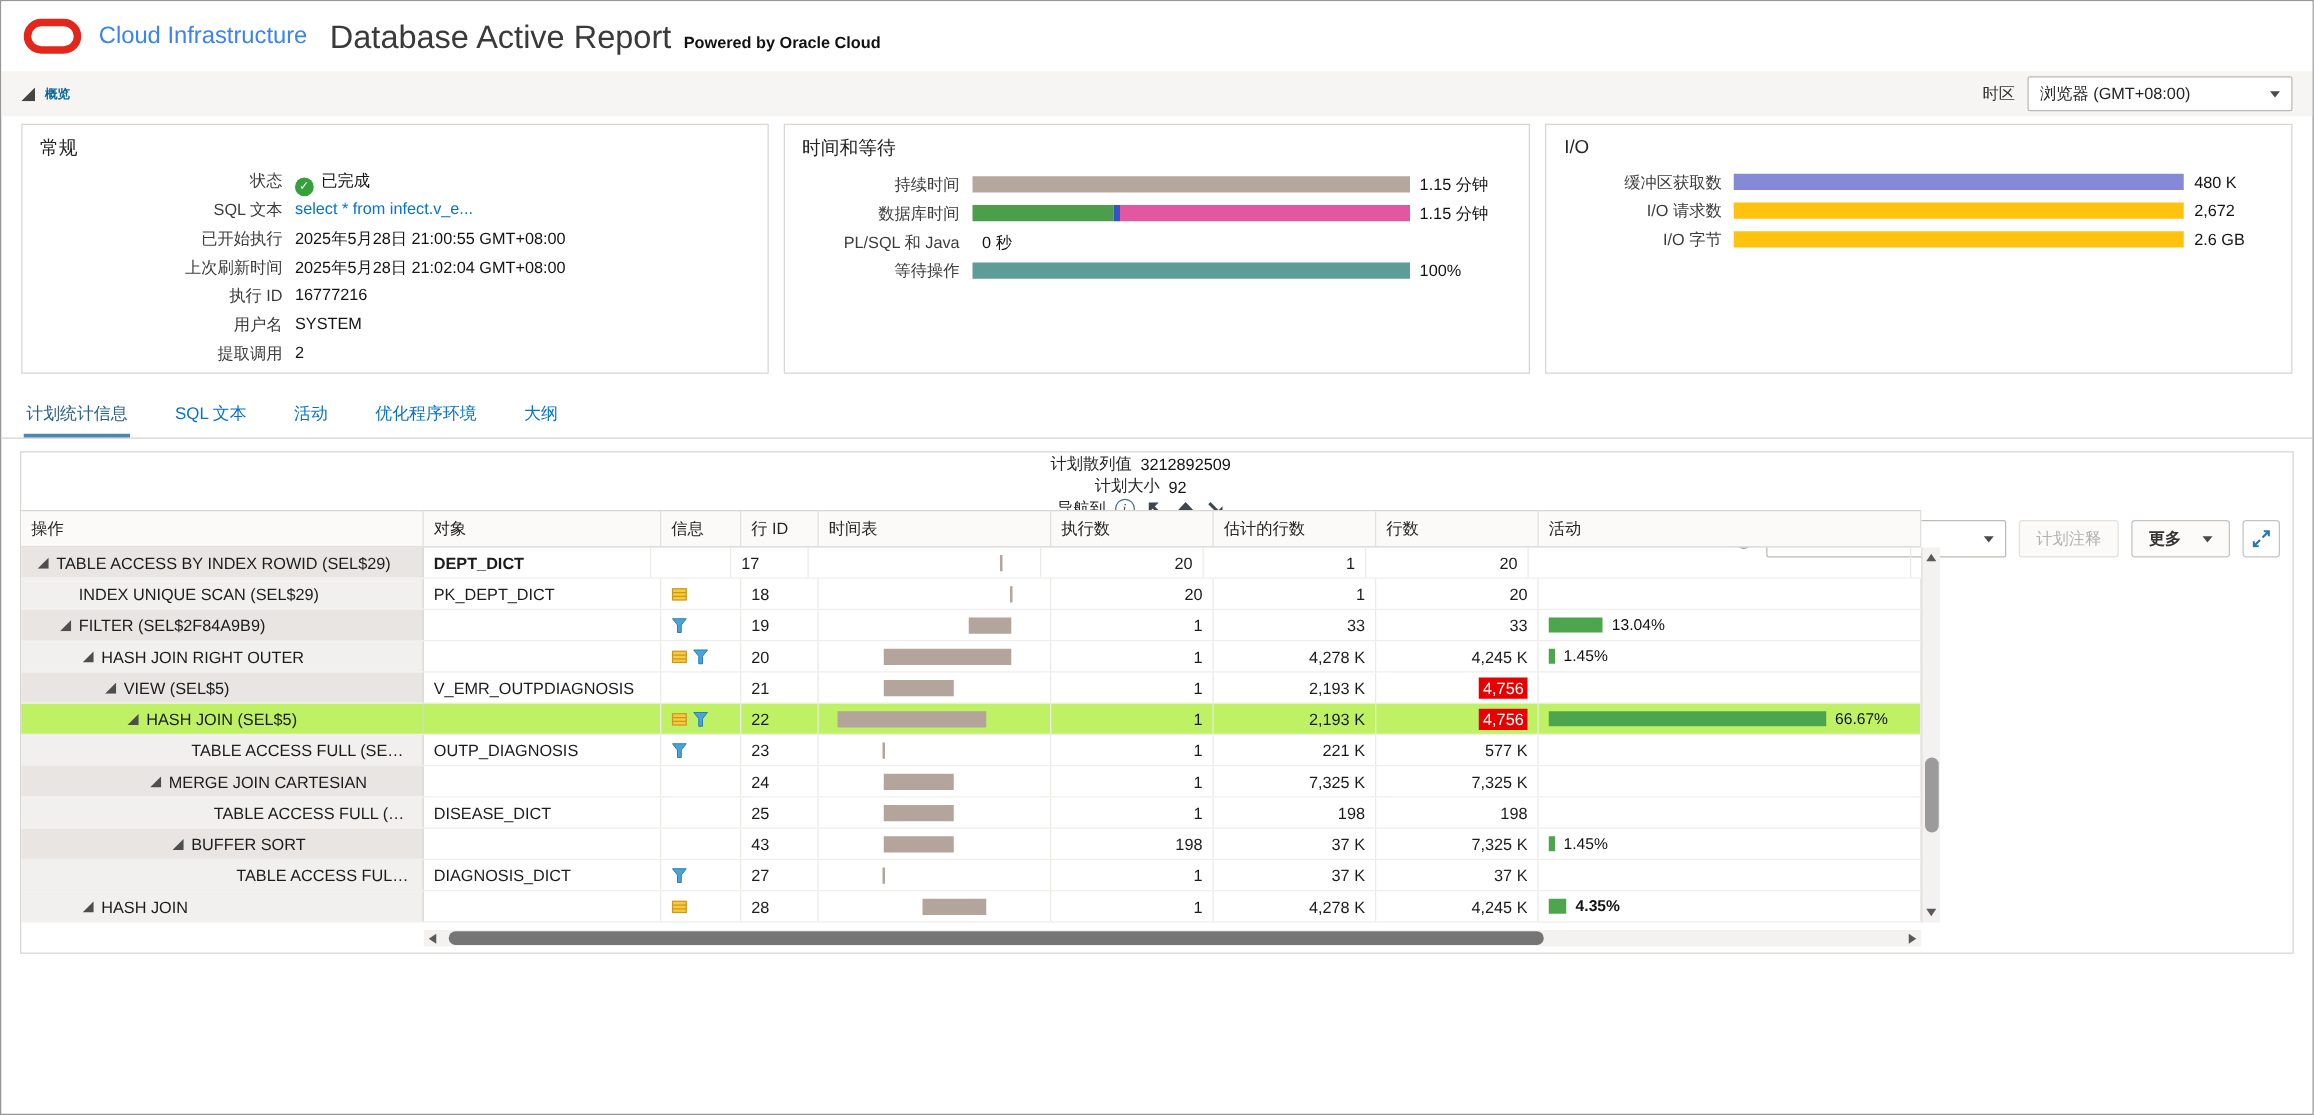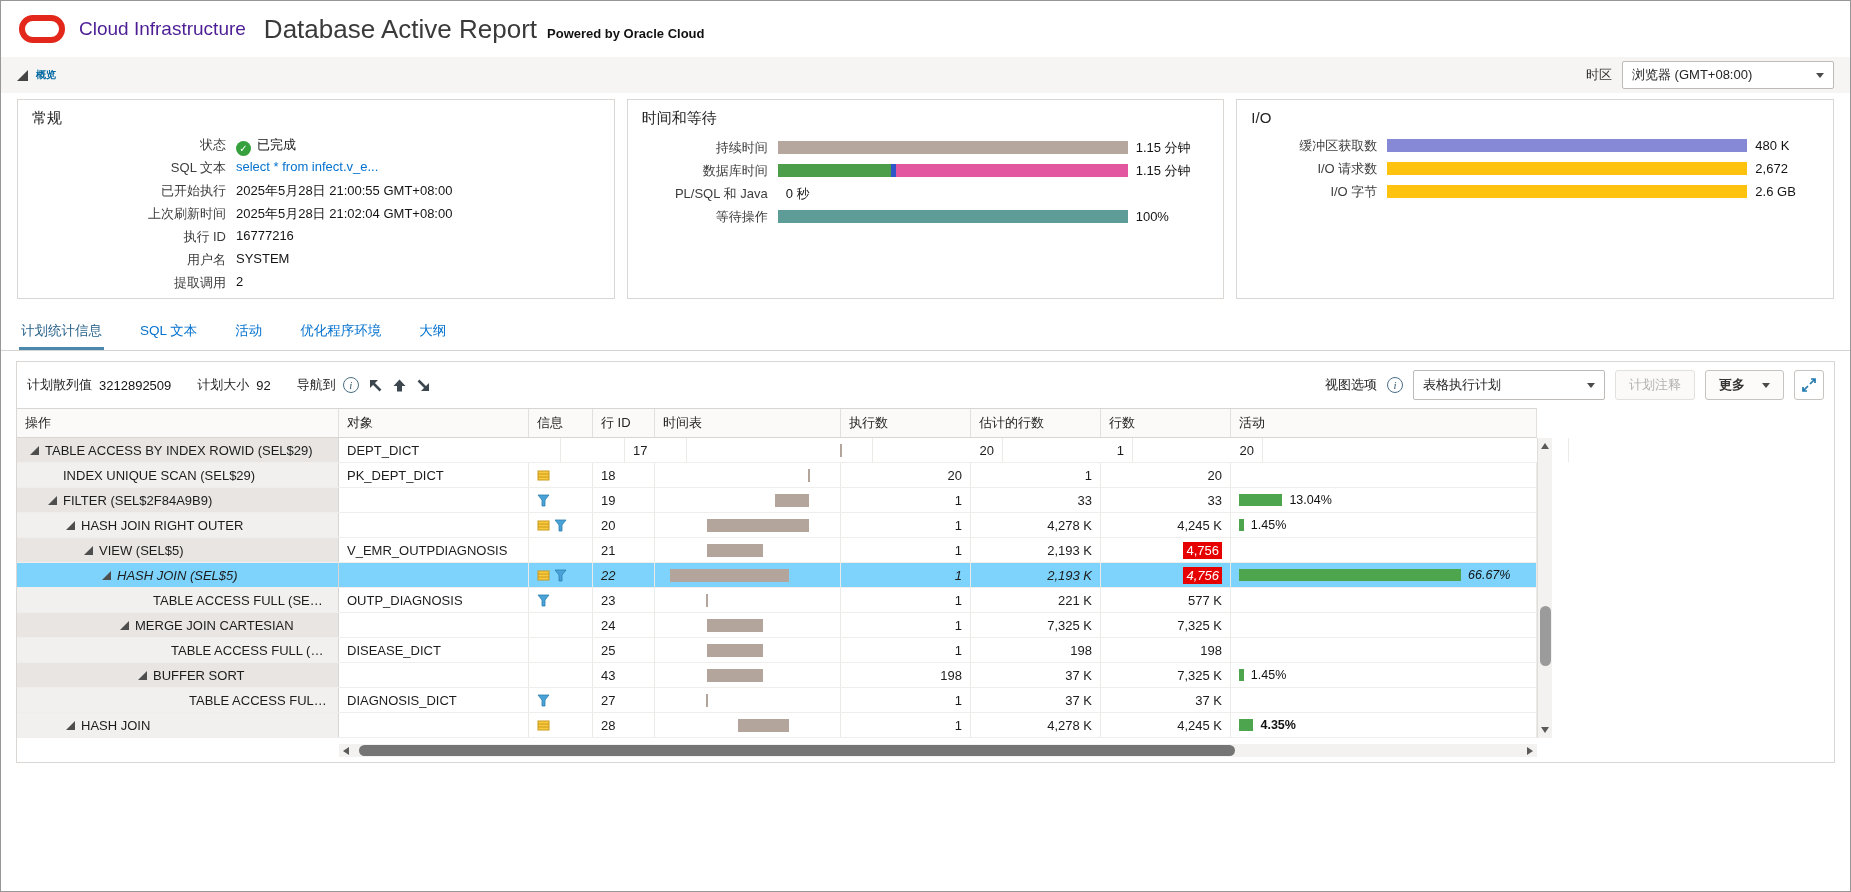--- a/index.html
+++ b/index.html
@@ -2,21 +2,21 @@
 <html><head>
 <meta charset="utf-8">
 <style>
   * { margin:0; padding:0; box-sizing:border-box; }
   body { background:#e8e8e8; font-family:"Liberation Sans","DejaVu Sans",sans-serif; }
   .page { width:1851px; height:892px; background:#fff; border:1px solid #979797; overflow:hidden; position:relative; }
 
   
   .app-header { display:flex; align-items:center; height:56px; padding-left:18px; background:#fff; }
   .logo { width:46px; height:28px; border:6px solid #e4271b; border-radius:16px; flex:none; }
-  .brand { font-size:19px; color:#4c1d95; margin-left:14px; }
+  .brand { font-size:19px; color:#3b82f6; margin-left:14px; }
   .title { font-size:26px; color:#3a3a3a; margin-left:18px; }
   .subtitle { font-size:13px; font-weight:bold; color:#111; margin-left:10px; margin-top:9px; }
 
   
   .overview-bar { display:flex; align-items:center; height:36px; background:#f6f5f3; padding:0 16px; }
   .tri { display:inline-flex; margin-right:8px; cursor:pointer; }
   .ov-label { font-size:10px; font-weight:bold; color:#0369a1; }
   .tz { margin-left:auto; display:flex; align-items:center; gap:10px; font-size:13px; color:#333; }
   .select { height:28px; min-width:212px; border:1px solid #bdbab7; border-radius:2px; background:#fff;
             display:inline-flex; align-items:center; justify-content:space-between; padding:0 9px; font-size:13px; color:#252525; cursor:pointer; }
@@ -40,21 +40,21 @@
   .seg { height:13px; display:inline-block; }
   .m-value { margin-left:8px; color:#141414; white-space:nowrap; }
 
   
   .tabs { display:flex; gap:34px; padding:0 18px; border-bottom:1px solid #d6d3d0; margin-top:12px; }
   .tab { font-size:13.5px; color:#0572ce; padding:11px 2px 10px; cursor:pointer; }
   .tab.active { color:#27618a; padding-bottom:7px; border-bottom:3px solid #4a89ad; }
 
   
   .plan-panel { margin:10px 15px 0; border:1px solid #d9d6d3; background:#fff; height:402px; }
-  .toolbar { display:flex; align-items:center; height:46px; padding:0 10px; font-size:13px; color:#252525; }
+  .toolbar { display:flex; align-items:center; height:46px; padding:0 10px; font-size:13px; color:#252525;flex-direction:column; }
   .tb-group { display:flex; align-items:center; gap:7px; margin-right:26px; }
   .tb-val { color:#141414; }
   .info-icon { display:inline-flex; width:16px; height:16px; border:1px solid #4a6f85; border-radius:50%; color:#35596d;
                font-family:"Liberation Serif",serif; font-style:italic; font-size:11px; align-items:center; justify-content:center; cursor:pointer; }
   .nav-icons { display:flex; align-items:center; gap:9px; margin-left:2px; }
   .nav-icons span { display:inline-flex; cursor:pointer; }
   .tb-right { margin-left:auto; display:flex; align-items:center; gap:10px; }
   .btn { height:30px; display:inline-flex; align-items:center; border:1px solid #c6c3c0; background:#fff;
          border-radius:3px; padding:0 13px; font-size:13px; color:#333; cursor:pointer; white-space:nowrap; }
   .btn.disabled { color:#b4b1ae; border-color:#e3e1de; background:#fbfaf9; cursor:default; }
@@ -67,21 +67,21 @@
   .grid { display:flex; }
   .gcol { width:1520px; }
   .th-row { display:flex; height:30px; border-top:1px solid #d8d5d2; border-bottom:1px solid #d8d5d2; background:#fbfaf9; }
   .th { font-size:13px; color:#252525; display:flex; align-items:center; padding:0 8px; border-right:1px solid #e2dfdc; flex:none; }
   .tr { display:flex; height:25px; border-bottom:1px solid #f0eeec; cursor:default; }
   .td { border-right:1px solid #eceae7; display:flex; align-items:center; font-size:13px; color:#1c1c1c;
         padding:0 8px; overflow:hidden; white-space:nowrap; flex:none; }
   .td.num { justify-content:flex-end; }
   .td.op { background:#f2f0ee; border-right:1px solid #d8d5d2; }
   .tr.shade .td.op { background:#e8e5e2; }
-  .tr.selected .td, .tr.selected .td.op { background:#7dd3fc;font-style:italic; }
+  .tr.selected .td, .tr.selected .td.op { background:#bef264; }
   .tree-caret { display:inline-flex; margin-right:6px; flex:none; cursor:pointer; }
   .op-text { overflow:hidden; text-overflow:ellipsis; }
   .mini-icon { display:inline-flex; margin-right:4px; cursor:pointer; }
   .tl { position:relative; width:100%; height:13px; }
   .tlbar { position:absolute; top:0; height:13px; background:#b3a59b; }
   .act-bar { height:12px; background:#4da64d; flex:none; }
   .act-label { margin-left:7px; font-size:12.5px; color:#111; }
   .alert { background:#e60000; color:#fff; padding:0 3px; line-height:17px; }
 
   
@@ -300,21 +300,21 @@
         <div id="grid-body">
             <div class="tr shade">
               <div class="td op" style="width: 322px; padding-left: 13px;">
                 <span class="tree-caret">
                   <svg width="9" height="9" viewBox="0 0 9 9">
                     <polygon points="0,9 9,9 9,0" fill="#4e4e4e"></polygon>
                   </svg>
                 </span>
                 <span class="op-text">TABLE ACCESS BY INDEX ROWID (SEL$29)</span>
               </div>
-              <div class="td" style="width: 222px;">DEPT_DICT</div>
+              <div class="td" style="width: 182px; font-weight: bold;">DEPT_DICT</div>
               <div class="td" style="width: 64px;"></div>
               <div class="td" style="width: 62px;">17</div>
               <div class="td" style="width: 186px;">
                 <div class="tl">
                   <div class="tlbar" style="left: 144.5px; width: 2px;"></div>
                 </div>
               </div>
               <div class="td num" style="width: 130px;">20</div>
               <div class="td num" style="width: 130px;">1</div>
               <div class="td num" style="width: 130px;">20</div>

